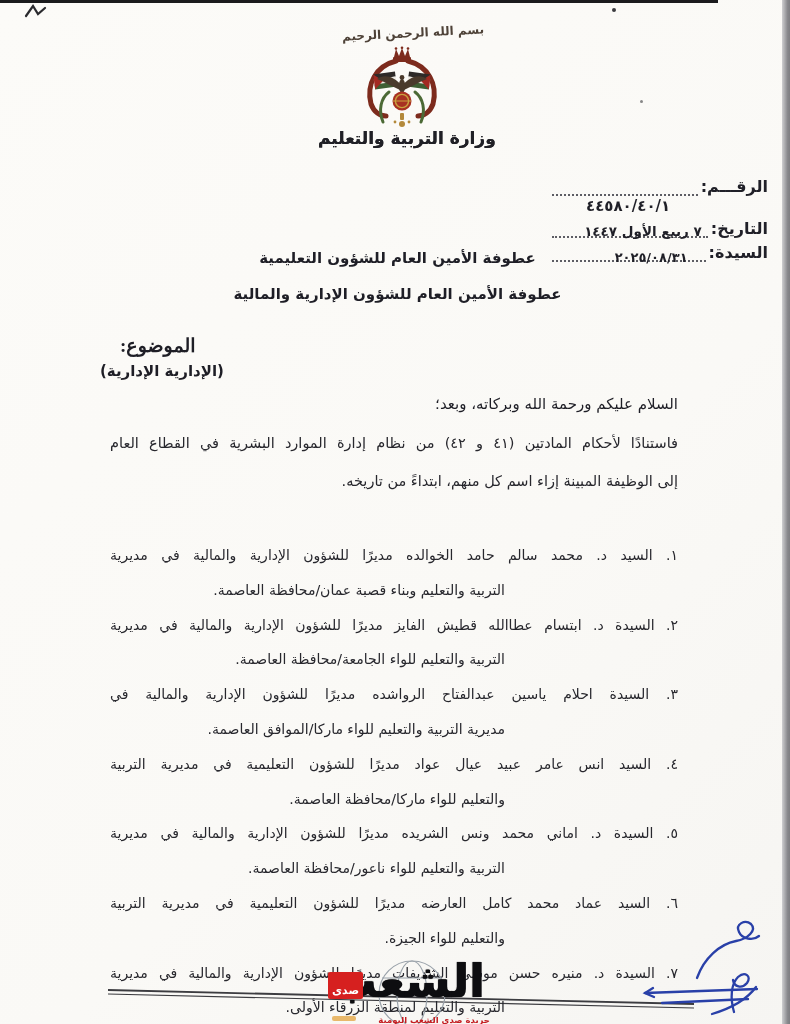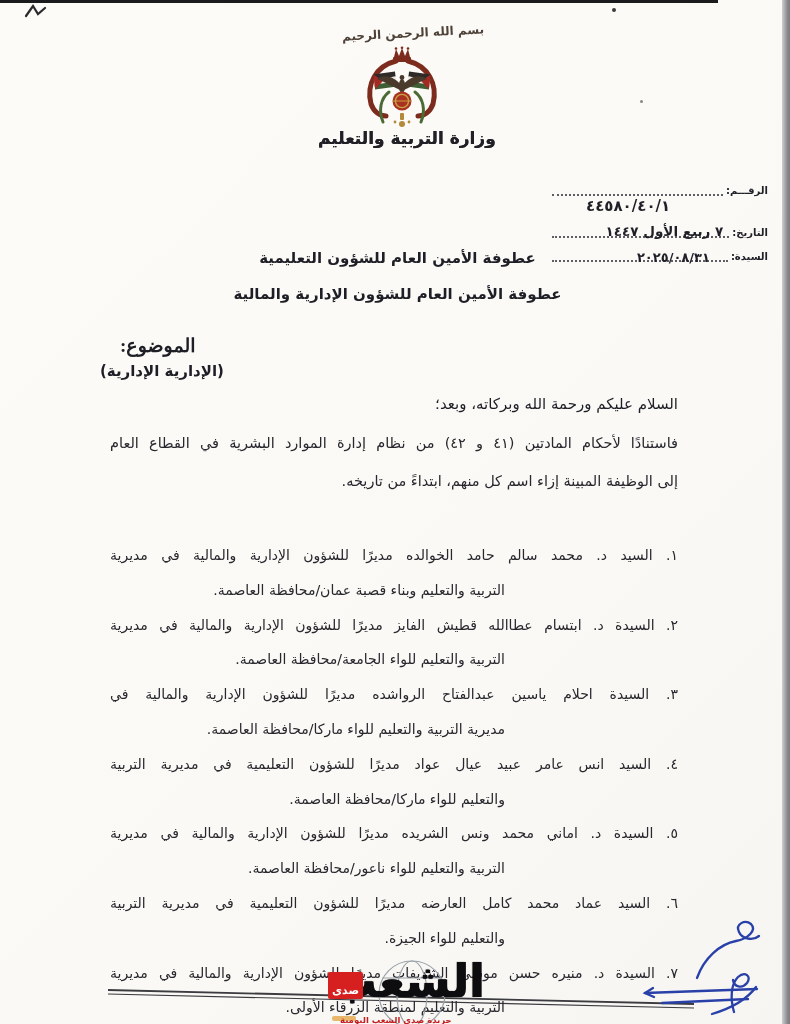--- a/index.html
+++ b/index.html
@@ -23,21 +23,21 @@
   .bismillah{position:absolute;left:338px;top:26px;width:150px;text-align:center;
     font-size:12px;font-weight:bold;color:#4e4238;transform:rotate(-3deg);letter-spacing:-.5px;}
   .crest{position:absolute;left:354px;top:46px;}
   .ministry{position:absolute;left:318px;top:128px;width:180px;text-align:left;
     font-size:17px;font-weight:bold;color:#202026;letter-spacing:-.6px;
     text-shadow:0 0 .6px #202026;}
   
   .refblock{position:absolute;left:552px;top:176px;width:216px;height:92px;font-weight:bold;}
   .ref-row{position:absolute;left:0;right:0;display:flex;direction:rtl;align-items:flex-end;height:18px;}
   .r1{top:2px;} .r2{top:44px;} .r3{top:68px;}
-  .ref-label{font-size:10px;color:#202028;white-space:nowrap;padding-left:3px;}
+  .ref-label{font-size:16px;color:#202028;white-space:nowrap;padding-left:3px;}
   .dots{flex:1;border-bottom:2px dotted #5d5d64;position:relative;height:100%;}
   .dval{position:absolute;bottom:-3px;white-space:nowrap;color:#1f1f27;}
   .date-val{right:6px;font-size:13.5px;}
   .greg-val{right:18px;bottom:-5px;font-size:13px;letter-spacing:1px;}
   .ref-val1{position:absolute;left:34px;top:21px;font-size:15px;color:#1f1f27;letter-spacing:1px;}
   .ltr{direction:ltr;unicode-bidi:bidi-override;}
   
   .addr{position:absolute;left:100px;width:595px;text-align:center;font-weight:bold;
     font-size:15px;color:#1e1e26;line-height:22px;}
   .a1{top:247px;} .a2{top:283px;}
@@ -54,21 +54,21 @@
   .rule{position:absolute;left:0;top:0;z-index:1;}
   .sig{position:absolute;left:630px;top:908px;z-index:6;}
   .watermark{position:absolute;left:326px;top:968px;width:172px;height:56px;z-index:5;}
   .globe{position:absolute;left:50px;top:-10px;}
   .wm-badge{position:absolute;left:2px;top:4px;background:#d6201f;color:#fff;
     font-size:11px;font-weight:bold;padding:12px 4px 2px 4px;border-radius:2px;z-index:7;}
   .wm-text{position:absolute;left:4px;top:-14px;font-size:46px;font-weight:bold;color:#0d0d10;
     letter-spacing:-2px;text-shadow:0 0 1px #0d0d10, 1px 0 0 #0d0d10;}
   .wm-amber{position:absolute;left:6px;top:48px;width:24px;height:5px;background:#e3a33c;
     opacity:.75;border-radius:2px;}
-  .wm-caption{position:absolute;left:14px;top:47px;width:150px;text-align:left;
+  .wm-caption{position:absolute;left:14px;top:47px;width:150px;text-align:right;
     font-size:8.5px;font-weight:bold;color:#c41e22;}
 </style>
 </head>
 <body>
 
 <div class="scan">
 
   <div class="top-edge"></div>
   <div class="right-edge"></div>
   <div class="speck sp1"></div>
@@ -168,21 +168,21 @@
     <div class="item">
       <div class="l1 stretch">١. السيد د. محمد سالم حامد الخوالده مديرًا للشؤون الإدارية والمالية في مديرية</div>
       <div class="l2">التربية والتعليم وبناء قصبة عمان/محافظة العاصمة.</div>
     </div>
     <div class="item">
       <div class="l1 stretch">٢. السيدة د. ابتسام عطاالله قطيش الفايز مديرًا للشؤون الإدارية والمالية في مديرية</div>
       <div class="l2">التربية والتعليم للواء الجامعة/محافظة العاصمة.</div>
     </div>
     <div class="item">
       <div class="l1 stretch">٣. السيدة احلام ياسين عبدالفتاح الرواشده مديرًا للشؤون الإدارية والمالية في</div>
-      <div class="l2">مديرية التربية والتعليم للواء ماركا/محافظة العاصمة.</div>
+      <div class="l2">مديرية التربية والتعليم للواء ماركا/الموافق العاصمة.</div>
     </div>
     <div class="item">
       <div class="l1 stretch">٤. السيد انس عامر عبيد عيال عواد مديرًا للشؤون التعليمية في مديرية التربية</div>
       <div class="l2">والتعليم للواء ماركا/محافظة العاصمة.</div>
     </div>
     <div class="item">
       <div class="l1 stretch">٥. السيدة د. اماني محمد ونس الشريده مديرًا للشؤون الإدارية والمالية في مديرية</div>
       <div class="l2">التربية والتعليم للواء ناعور/محافظة العاصمة.</div>
     </div>
     <div class="item">

